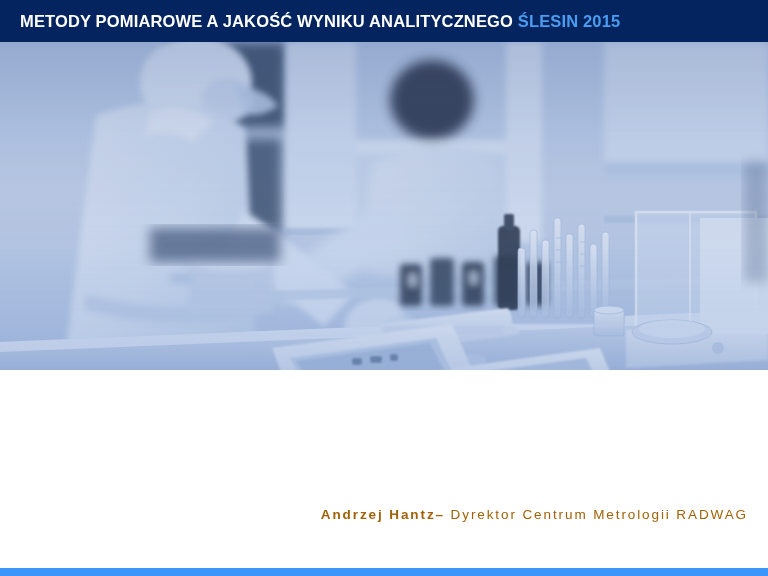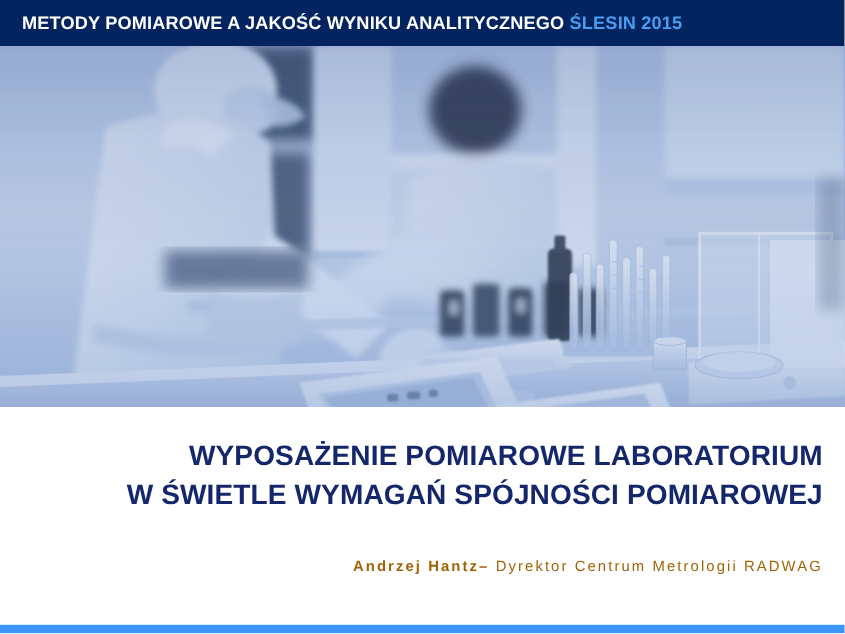--- a/index.html
+++ b/index.html
@@ -340,24 +340,20 @@
     <div class="photo-tint2"></div>
   </div>
 
   <div class="header-band">
     <div class="header-title">
       <span>METODY POMIAROWE A JAKOŚĆ WYNIKU ANALITYCZNEGO</span>
       <span class="accent">ŚLESIN 2015</span>
     </div>
   </div>
 
-  <div class="title-block">
-    <span class="title-line">WYPOSAŻENIE POMIAROWE LABORATORIUM</span>
-    <span class="title-line">W ŚWIETLE WYMAGAŃ SPÓJNOŚCI POMIAROWEJ</span>
-  </div>
 
   <div class="author-line">
     <span class="author-name">Andrzej Hantz–</span><span class="author-role"> Dyrektor Centrum Metrologii RADWAG</span>
   </div>
 
   <div class="bottom-bar"></div>
 
 </div>
 
 </body></html>

